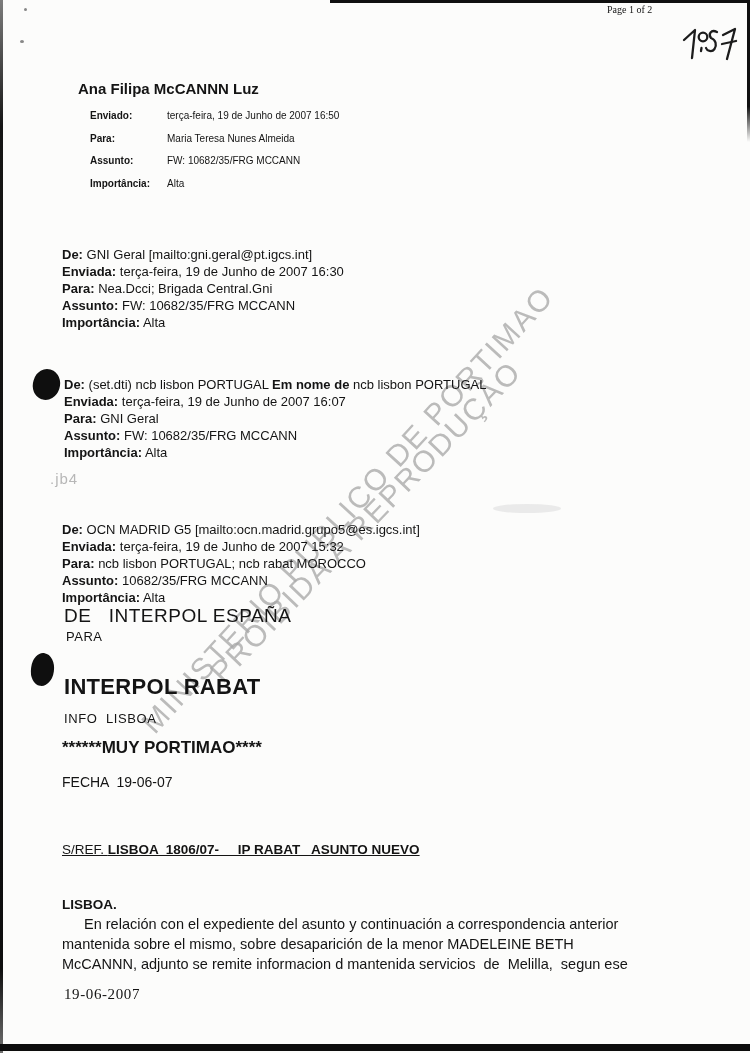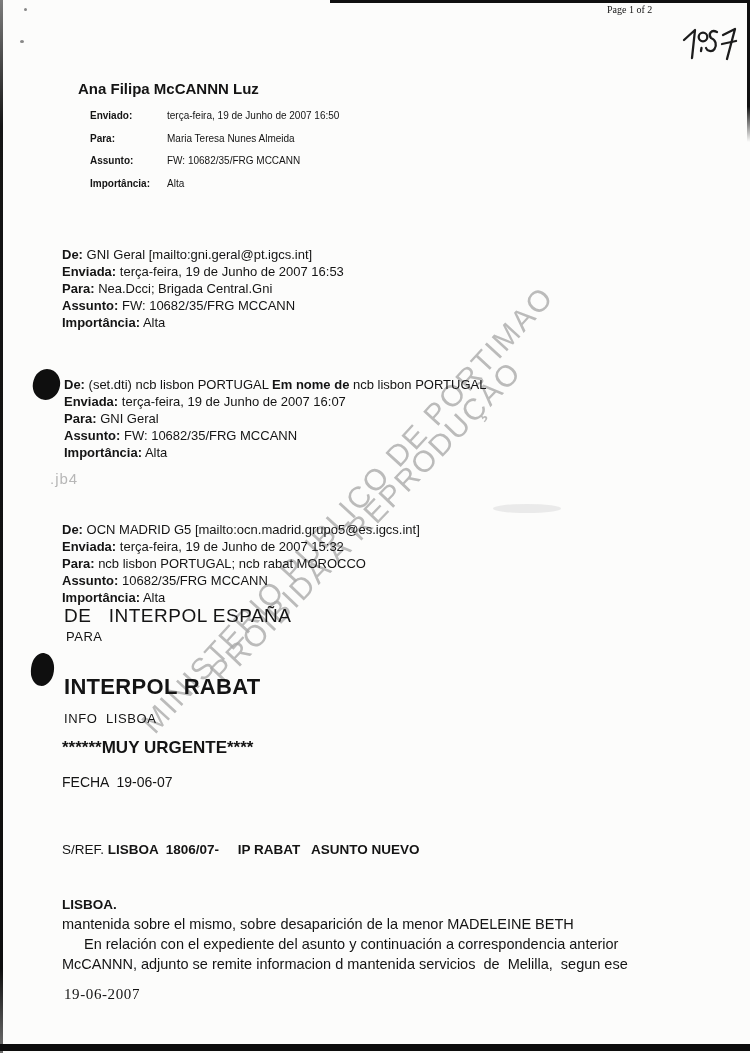--- a/index.html
+++ b/index.html
@@ -109,21 +109,21 @@
   </div>
   <div class="abs hrow z2" style="top:155px;">
     <span class="lab">Assunto:</span><span>FW: 10682/35/FRG MCCANN</span>
   </div>
   <div class="abs hrow z2" style="top:178px;">
     <span class="lab">Importância:</span><span>Alta</span>
   </div>
 
   <div class="abs eblock z2" style="left:62px;top:246px;">
     <span class="line"><span class="b">De:</span><span> GNI Geral [mailto:gni.geral@pt.igcs.int]</span></span>
-    <span class="line"><span class="b">Enviada:</span><span> terça-feira, 19 de Junho de 2007 16:53</span></span>
+    <span class="line"><span class="b">Enviada:</span><span> terça-feira, 19 de Junho de 2007 16:30</span></span>
     <span class="line"><span class="b">Para:</span><span> Nea.Dcci; Brigada Central.Gni</span></span>
     <span class="line"><span class="b">Assunto:</span><span> FW: 10682/35/FRG MCCANN</span></span>
     <span class="line"><span class="b">Importância:</span><span> Alta</span></span>
   </div>
 
   <div class="abs eblock z2" style="left:64px;top:376px;">
     <span class="line"><span class="b">De:</span><span> (set.dti) ncb lisbon PORTUGAL </span><span class="b">Em nome de</span><span> ncb lisbon PORTUGAL</span></span>
     <span class="line"><span class="b">Enviada:</span><span> terça-feira, 19 de Junho de 2007 16:07</span></span>
     <span class="line"><span class="b">Para:</span><span> GNI Geral</span></span>
     <span class="line"><span class="b">Assunto:</span><span> FW: 10682/35/FRG MCCANN</span></span>
@@ -140,29 +140,29 @@
     <span class="line"><span class="b">Importância:</span><span> Alta</span></span>
   </div>
 
   <div class="abs blob z3" style="left:33px;top:369px;width:27px;height:31px;transform:rotate(18deg);"></div>
   <div class="abs blob z3" style="left:31px;top:653px;width:23px;height:33px;transform:rotate(8deg);"></div>
 
   <div id="de-interpol" class="abs pre z2">DE   INTERPOL ESPAÑA</div>
   <div id="para-line" class="abs z2">PARA</div>
   <div id="interpol-rabat" class="abs z2">INTERPOL RABAT</div>
   <div id="info-lisboa" class="abs pre z2">INFO  LISBOA</div>
-  <div id="urgency" class="abs z2">******MUY URGENTE****</div>
+  <div id="urgency" class="abs z2">******MUY PORTIMAO****</div>
   <div id="fecha" class="abs pre z2">FECHA  19-06-07</div>
 
   <div id="refs" class="abs z2">
-    <span class="line pre" style="display:block;"><span>S/REF. </span><span class="b">LISBOA  1806/07-     IP RABAT   ASUNTO NUEVO</span></span>
+    <span class="line pre" style="display:block;text-decoration:underline;"><span>S/REF. </span><span class="b">LISBOA  1806/07-     IP RABAT   ASUNTO NUEVO</span></span>
   </div>
 
   <div id="texto-label" class="abs z2">LISBOA.</div>
   <div id="texto-body" class="abs z2">
+    <span class="tline indent">En relación con el expediente del asunto y continuación a correspondencia anterior</span>
     <span class="tline">mantenida sobre el mismo, sobre desaparición de la menor MADELEINE BETH</span>
-    <span class="tline indent">En relación con el expediente del asunto y continuación a correspondencia anterior</span>
     <span class="tline">McCANNN, adjunto se remite informacion d mantenida servicios  de  Melilla,  segun ese</span>
   </div>
 
   <div id="footer-date" class="abs serif z2">19-06-2007</div>
 
 </div>
 
 </body></html>

